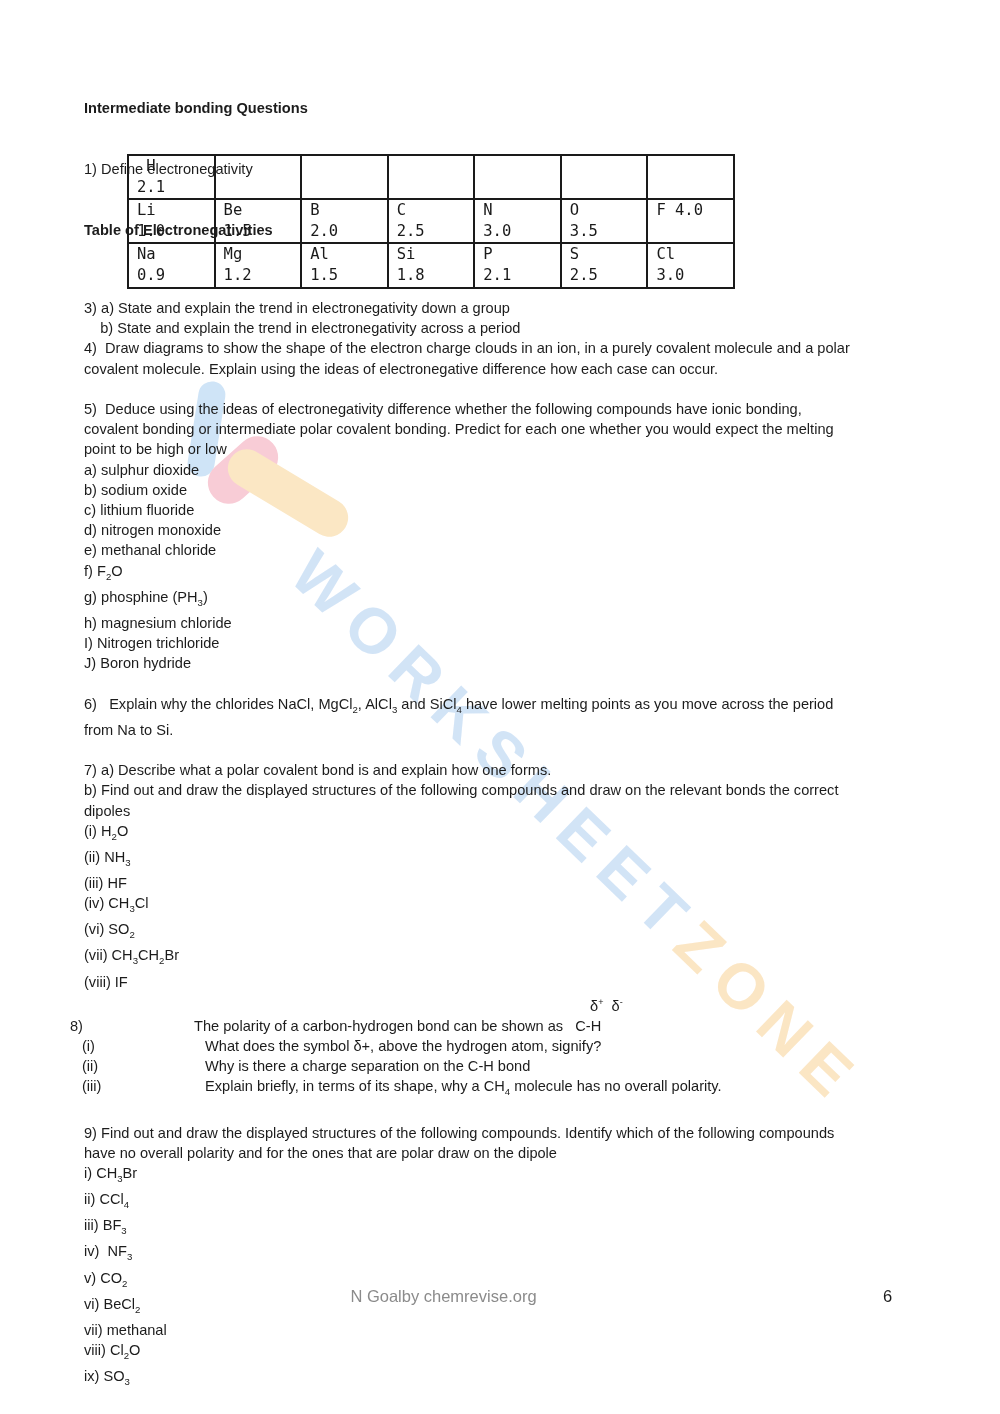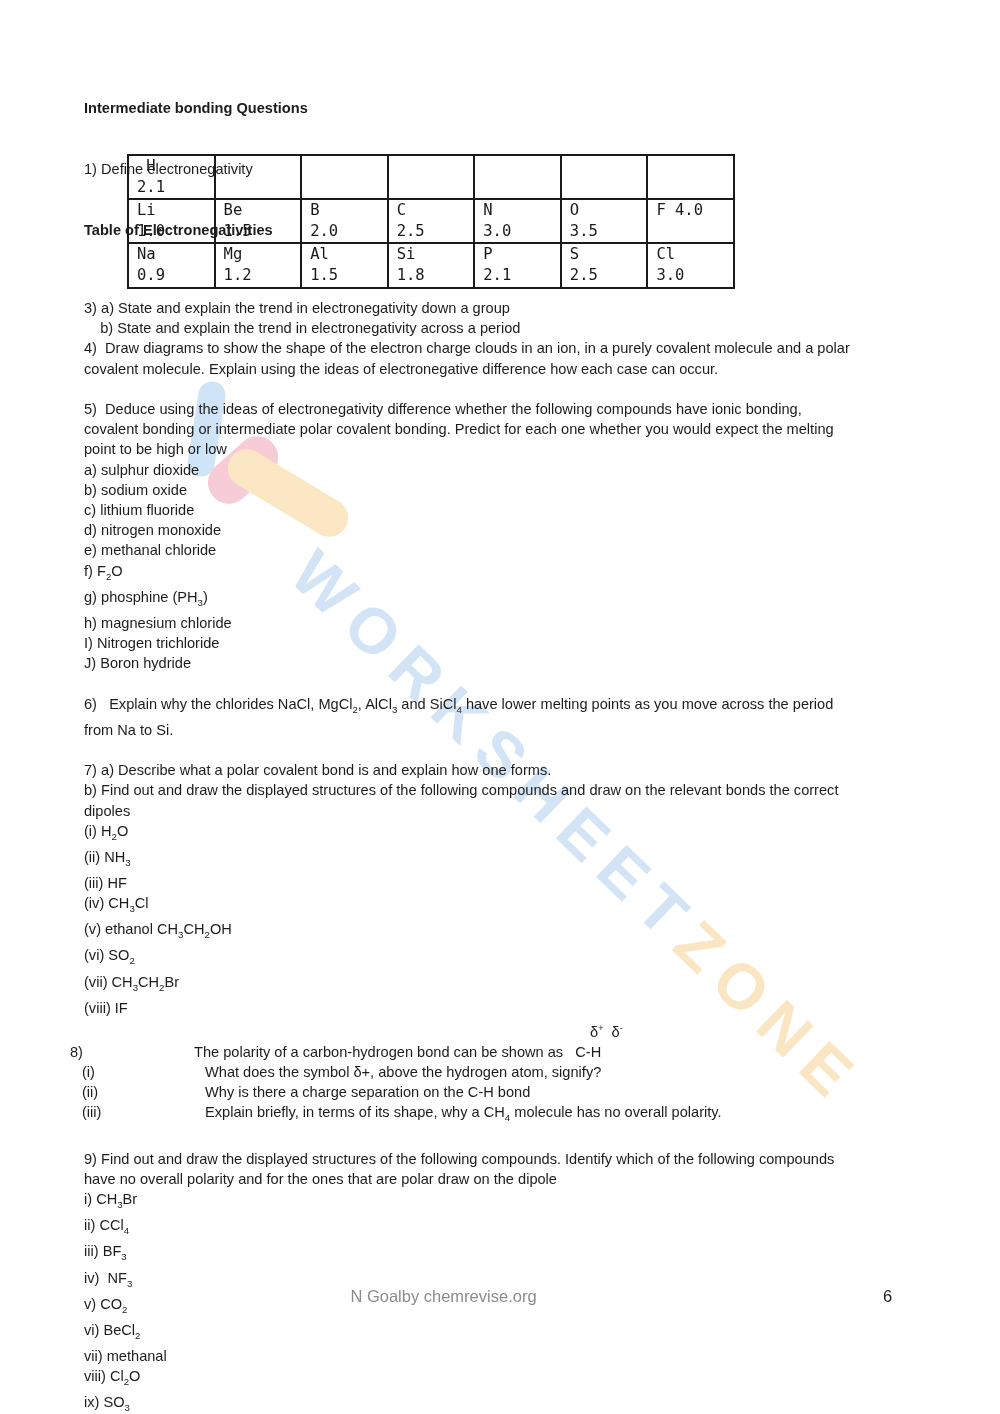--- a/index.html
+++ b/index.html
@@ -186,21 +186,20 @@
       <div class="line"><span>6)   Explain why the chlorides NaCl, MgCl</span><sub>2</sub><span>, AlCl</span><sub>3</sub><span> and SiCl</span><sub>4</sub><span> have lower melting points as you move across the period</span></div>
       <div class="line"><span>from Na to Si.</span></div>
       <div class="line"></div>
       <div class="line"><span>7) a) Describe what a polar covalent bond is and explain how one forms.</span></div>
       <div class="line"><span>b) Find out and draw the displayed structures of the following compounds and draw on the relevant bonds the correct</span></div>
       <div class="line"><span>dipoles</span></div>
       <div class="line"><span>(i) H</span><sub>2</sub><span>O</span></div>
       <div class="line"><span>(ii) NH</span><sub>3</sub></div>
       <div class="line"><span>(iii) HF</span></div>
       <div class="line"><span>(iv) CH</span><sub>3</sub><span>Cl</span></div>
-      <div class="line"><span>(v) ethanol CH</span><sub>3</sub><span>CH</span><sub>2</sub><span>OH</span></div>
       <div class="line"><span>(vi) SO</span><sub>2</sub></div>
       <div class="line"><span>(vii) CH</span><sub>3</sub><span>CH</span><sub>2</sub><span>Br</span></div>
       <div class="line"><span>(viii) IF</span></div>
       <div class="line delta"><span>δ</span><sup>+</sup><span>  δ</span><sup>-</sup></div>
       <div class="line"><span class="lbl lbl-main">8)</span><span>The polarity of a carbon-hydrogen bond can be shown as   C-H</span></div>
       <div class="line"><span class="lbl lbl-sub">(i)</span><span>What does the symbol δ+, above the hydrogen atom, signify?</span></div>
       <div class="line"><span class="lbl lbl-sub">(ii)</span><span>Why is there a charge separation on the C-H bond</span></div>
       <div class="line"><span class="lbl lbl-sub">(iii)</span><span>Explain briefly, in terms of its shape, why a CH</span><sub>4</sub><span> molecule has no overall polarity.</span></div>
       <div class="line"></div>
       <div class="line"><span>9) Find out and draw the displayed structures of the following compounds. Identify which of the following compounds</span></div>

